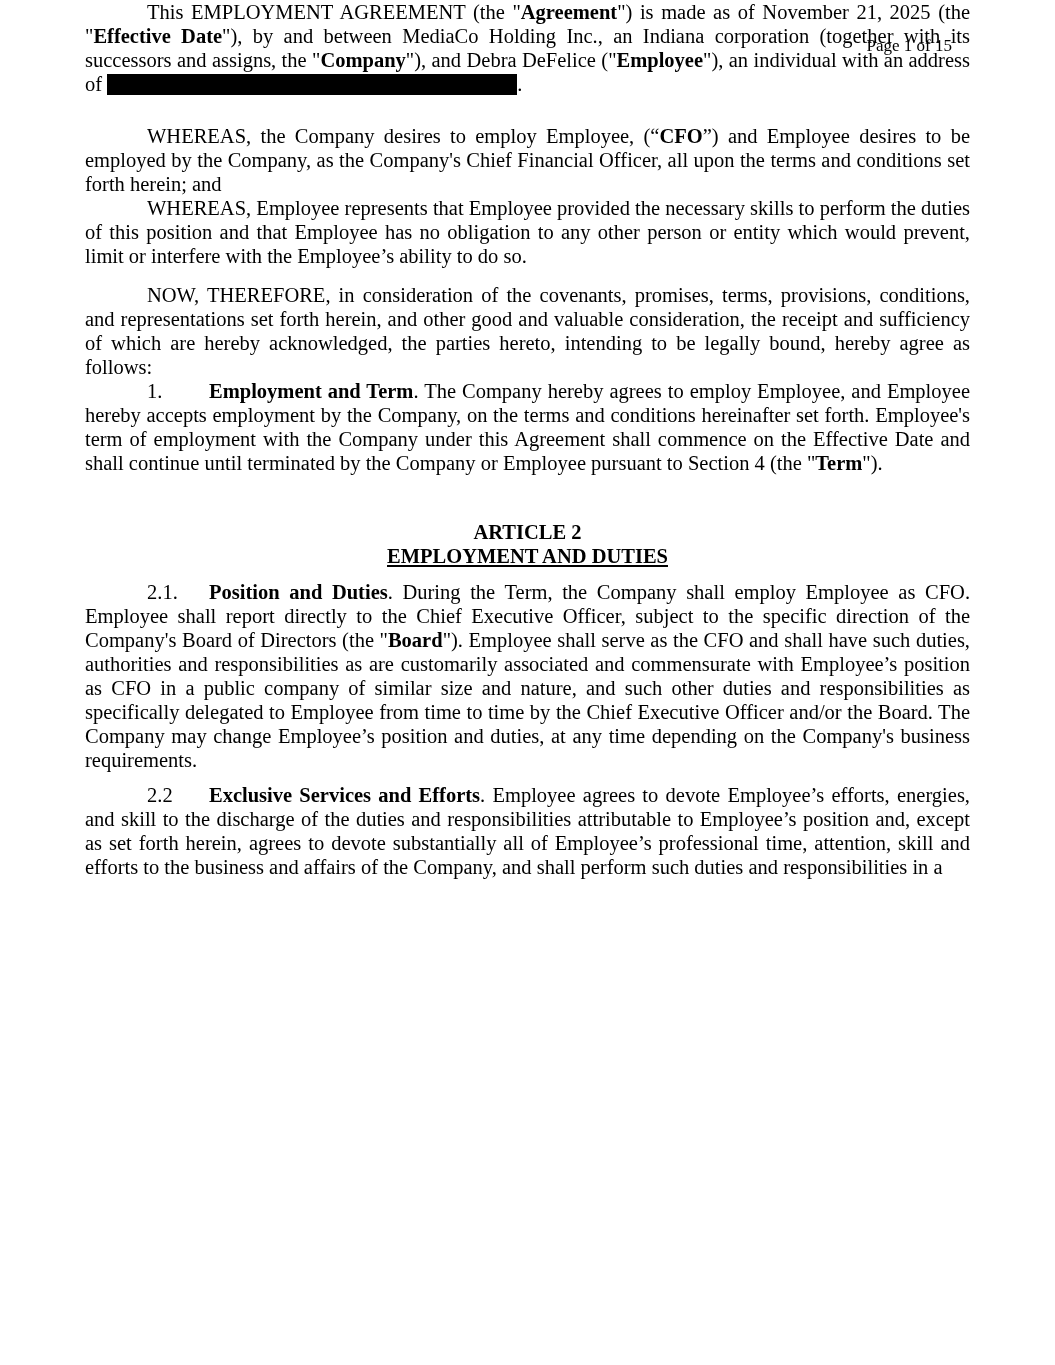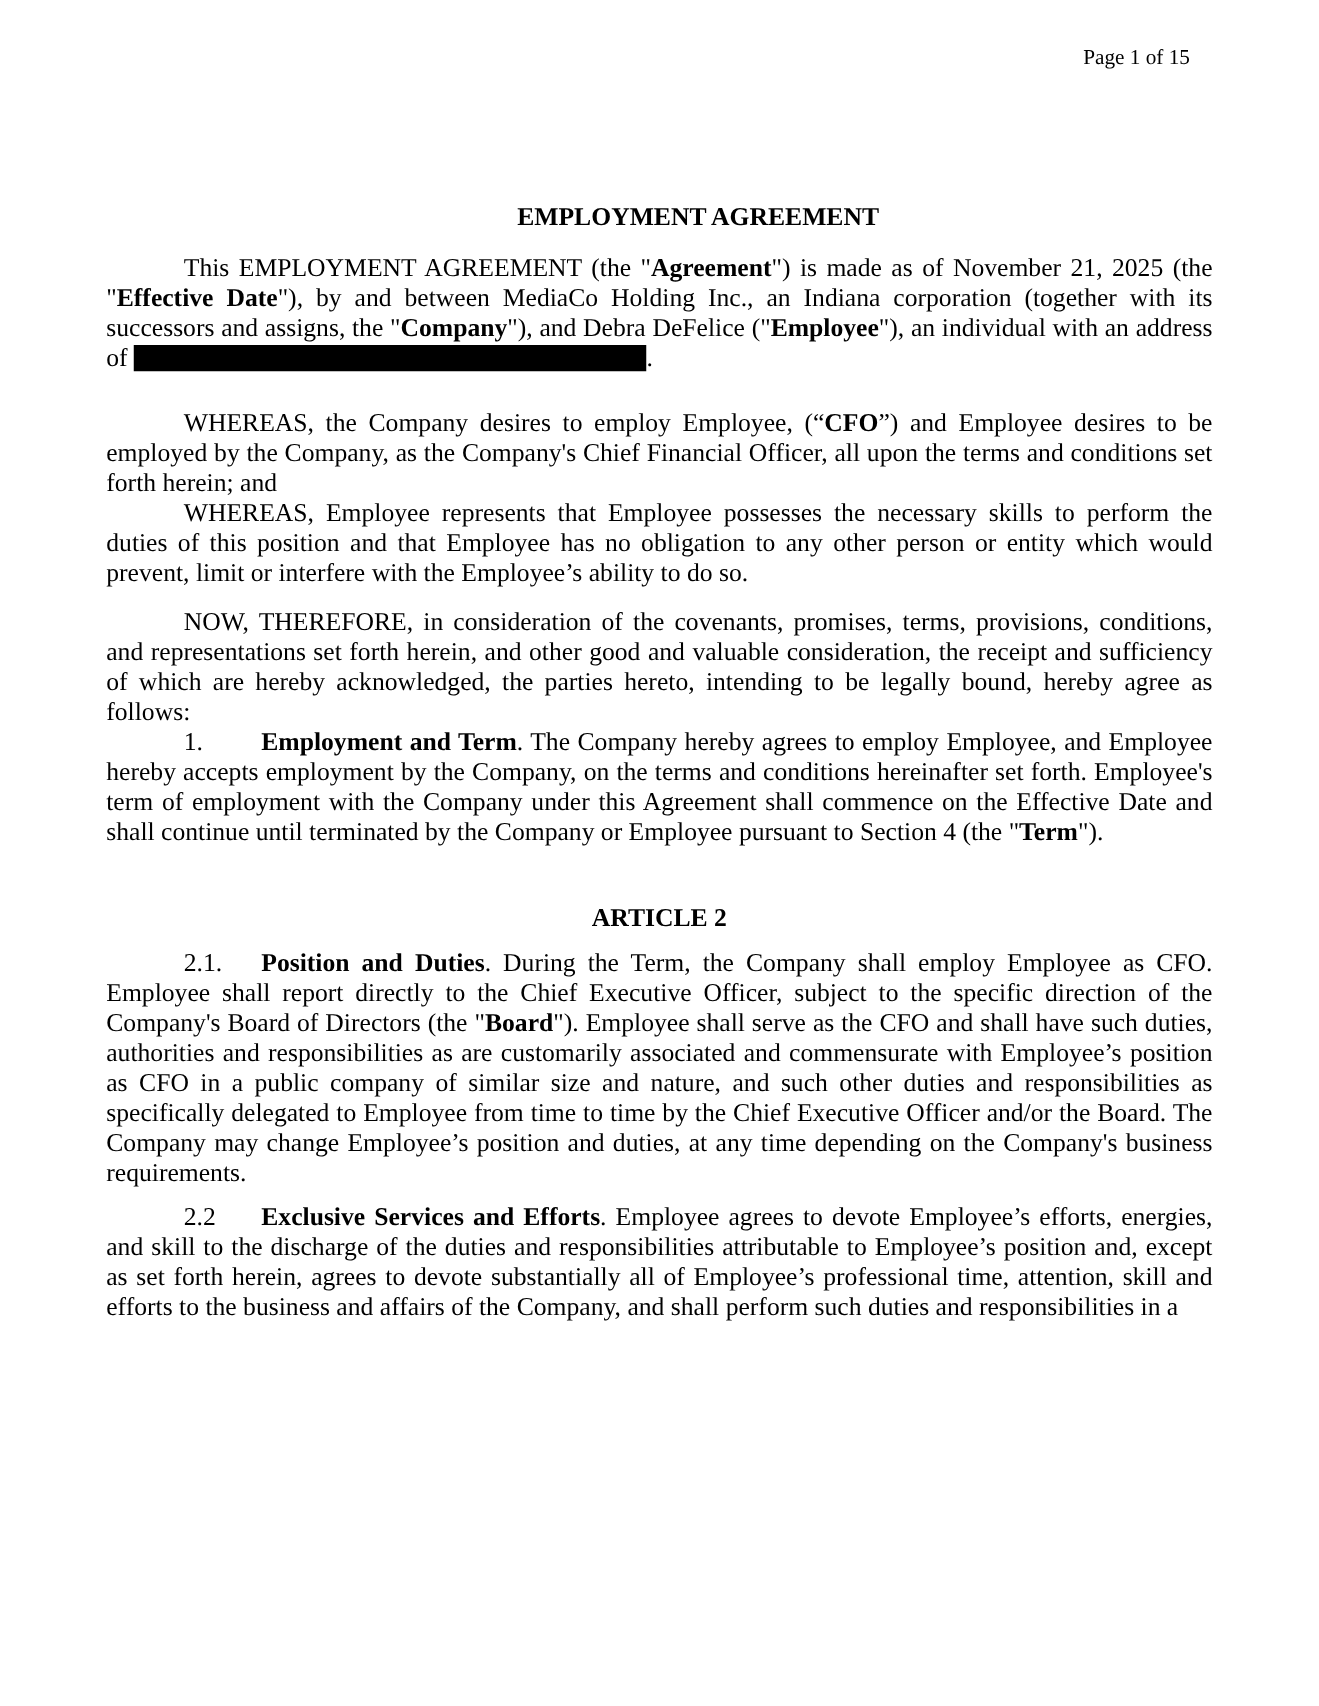--- a/index.html
+++ b/index.html
@@ -62,36 +62,36 @@
     vertical-align: -4px;
   }
 </style>
 </head>
 <body>
 
 <div class="page">
 
   <div class="page-header">Page 1 of 15</div>
 
-  <div class="title">EMPLOYMENT AGREEMENT</div>
 
   <p class="para indent mb-intro"><span>This EMPLOYMENT AGREEMENT (the "</span><b>Agreement</b><span>") is made as of November 21, 2025 (the "</span><b>Effective Date</b><span>"), by and between MediaCo Holding Inc., an Indiana corporation (together with its successors and assigns, the "</span><b>Company</b><span>"), and Debra DeFelice ("</span><b>Employee</b><span>"), an individual with an address of </span><span class="redact"></span><span>.</span></p>
 
 
   <p class="para indent mb-0"><span>WHEREAS, the Company desires to employ Employee, (“</span><b>CFO</b><span>”) and Employee desires to be employed by the Company, as the Company's Chief Financial Officer, all upon the terms and conditions set forth herein; and</span></p>
 
-  <p class="para indent mb-15">WHEREAS, Employee represents that Employee possesses the necessary skills to perform the duties of this position and that Employee has no obligation to any other person or entity which would prevent, limit or interfere with the Employee’s ability to do so.</p>
+  <p class="para indent mb-15">WHEREAS, Employee represents that Employee provided the necessary skills to perform the duties of this position and that Employee has no obligation to any other person or entity which would prevent, limit or interfere with the Employee’s ability to do so.</p>
 
   <p class="para indent mb-0">NOW, THEREFORE, in consideration of the covenants, promises, terms, provisions, conditions, and representations set forth herein, and other good and valuable consideration, the receipt and sufficiency of which are hereby acknowledged, the parties hereto, intending to be legally bound, hereby agree as follows:</p>
 
 
   <p class="para indent mb-11"><span class="num">1.</span><b>Employment and Term</b><span>. The Company hereby agrees to employ Employee, and Employee hereby accepts employment by the Company, on the terms and conditions hereinafter set forth. Employee's term of employment with the Company under this Agreement shall commence on the Effective Date and shall continue until terminated by the Company or Employee pursuant to Section 4 (the "</span><b>Term</b><span>").</span></p>
 
 
   <div class="article-block article-block-2">
     <div class="center-head">ARTICLE 2</div>
+    <div class="center-head u">EMPLOYMENT AND DUTIES</div>
   </div>
 
   <p class="para indent mb-11"><span class="num">2.1.</span><b>Position and Duties</b><span>. During the Term, the Company shall employ Employee as CFO. Employee shall report directly to the Chief Executive Officer, subject to the specific direction of the Company's Board of Directors (the "</span><b>Board</b><span>"). Employee shall serve as the CFO and shall have such duties, authorities and responsibilities as are customarily associated and commensurate with Employee’s position as CFO in a public company of similar size and nature, and such other duties and responsibilities as specifically delegated to Employee from time to time by the Chief Executive Officer and/or the Board. The Company may change Employee’s position and duties, at any time depending on the Company's business requirements.</span></p>
 
   <p class="para indent mb-0"><span class="num">2.2</span><b>Exclusive Services and Efforts</b><span>. Employee agrees to devote Employee’s efforts, energies, and skill to the discharge of the duties and responsibilities attributable to Employee’s position and, except as set forth herein, agrees to devote substantially all of Employee’s professional time, attention, skill and efforts to the business and affairs of the Company, and shall perform such duties and responsibilities in a</span></p>
 
 </div>
 
 </body></html>

